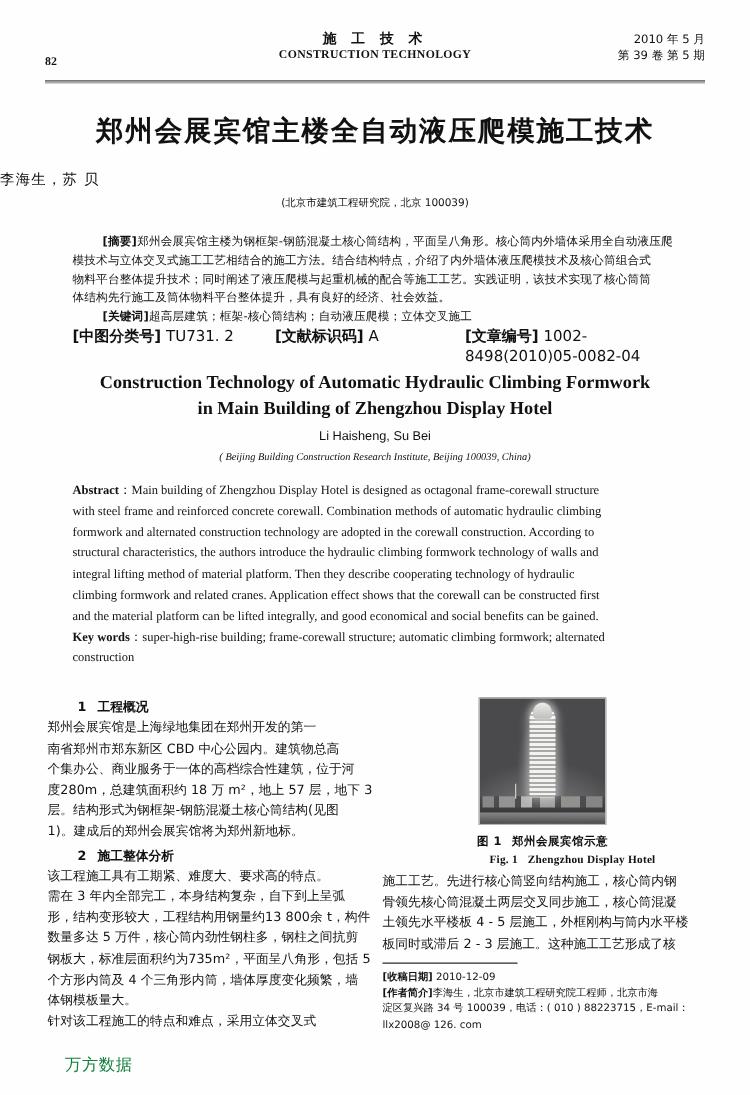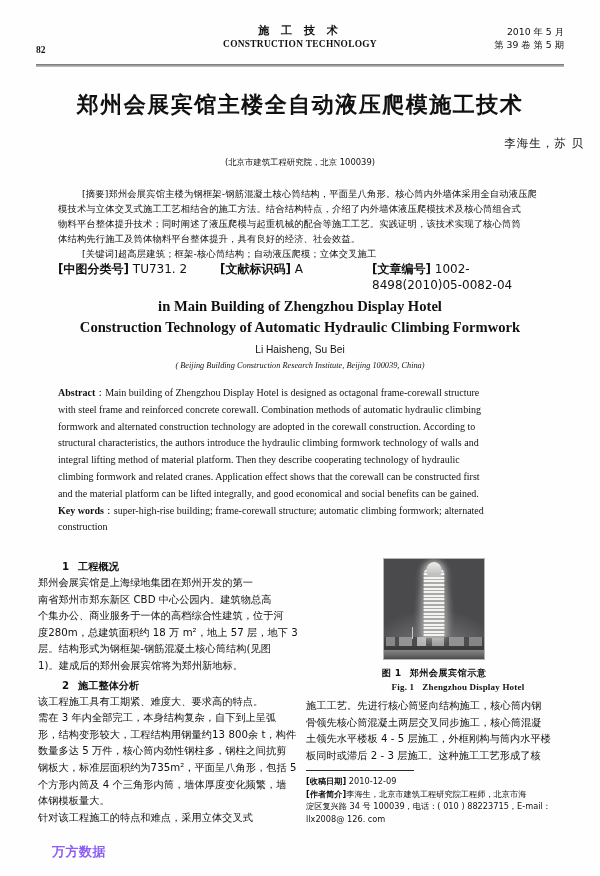--- a/index.html
+++ b/index.html
@@ -90,21 +90,21 @@
     font-size: 22px;
     font-family: "DejaVu Sans", sans-serif;
     font-weight: bold;
     letter-spacing: 1.5px;
   }
   .authors-cn {
     position: absolute;
     left: 0;
     top: 136px;
     width: 584px;
-    text-align: right;
+    text-align: left;
     font-size: 11.5px;
     font-family: "DejaVu Sans", sans-serif;
     letter-spacing: 1px;
   }
   .affil-cn {
     position: absolute;
     left: 0;
     top: 157px;
     width: 600px;
     text-align: center;
@@ -119,21 +119,21 @@
     top: 186px;
     width: 484px;
   }
   .cn-line {
     font-size: 9.3px;
     font-family: "DejaVu Sans", sans-serif;
     line-height: 15.1px;
     letter-spacing: 0.15px;
     white-space: nowrap;
   }
-  .cn-line b { font-weight: normal; padding-left: 24px; }
+  .cn-line b { font-weight: bold; padding-left: 24px; }
   .meta-row {
     display: flex;
     font-size: 12px;
     font-family: "DejaVu Sans", sans-serif;
     line-height: 15.1px;
     margin-top: 1px;
   }
   .meta-row .cell-a { width: 162px; }
   .meta-row .cell-b { width: 152px; }
   .meta-row .cell-c { flex: 1; }
@@ -336,22 +336,22 @@
     white-space: nowrap;
   }
   .fn-line b { font-weight: bold; }
 
   .watermark {
     position: absolute;
     left: 52px;
     top: 843px;
     font-size: 13px;
     font-family: "DejaVu Sans", sans-serif;
-    font-weight: bold;
-    color: #8b5cf6;
+    font-weight: normal;
+    color: #15803d;
     letter-spacing: .5px;
   }
 </style>
 </head>
 <body>
 
 <div class="page">
 
   <div class="header">
     <div class="hdr-page-no">82</div>
@@ -377,22 +377,22 @@
     <div class="cn-line">体结构先行施工及筒体物料平台整体提升，具有良好的经济、社会效益。</div>
     <div class="cn-line"><b>[关键词]</b><span>超高层建筑；框架-核心筒结构；自动液压爬模；立体交叉施工</span></div>
     <div class="meta-row">
       <div class="cell-a"><b>[中图分类号]</b> <span>TU731. 2</span></div>
       <div class="cell-b"><b>[文献标识码]</b> <span>A</span></div>
       <div class="cell-c"><b>[文章编号]</b> <span>1002-8498(2010)05-0082-04</span></div>
     </div>
   </div>
 
   <div class="title-en">
+    <div>Construction Technology of Automatic Hydraulic Climbing Formwork</div>
     <div>in Main Building of Zhengzhou Display Hotel</div>
-    <div>Construction Technology of Automatic Hydraulic Climbing Formwork</div>
   </div>
   <div class="authors-en">Li Haisheng, Su Bei</div>
   <div class="affil-en">( Beijing Building Construction Research Institute, Beijing   100039, China)</div>
 
   <div class="en-block">
     <div class="en-line"><b>Abstract</b><span>：</span><span>Main building of Zhengzhou Display Hotel is designed as octagonal frame-corewall structure</span></div>
     <div class="en-line">with steel frame and reinforced concrete corewall. Combination methods of automatic hydraulic climbing</div>
     <div class="en-line">formwork and alternated construction technology are adopted in the corewall construction. According to</div>
     <div class="en-line">structural characteristics, the authors introduce the hydraulic climbing formwork technology of walls and</div>
     <div class="en-line">integral lifting method of material platform. Then they describe cooperating technology of hydraulic</div>

